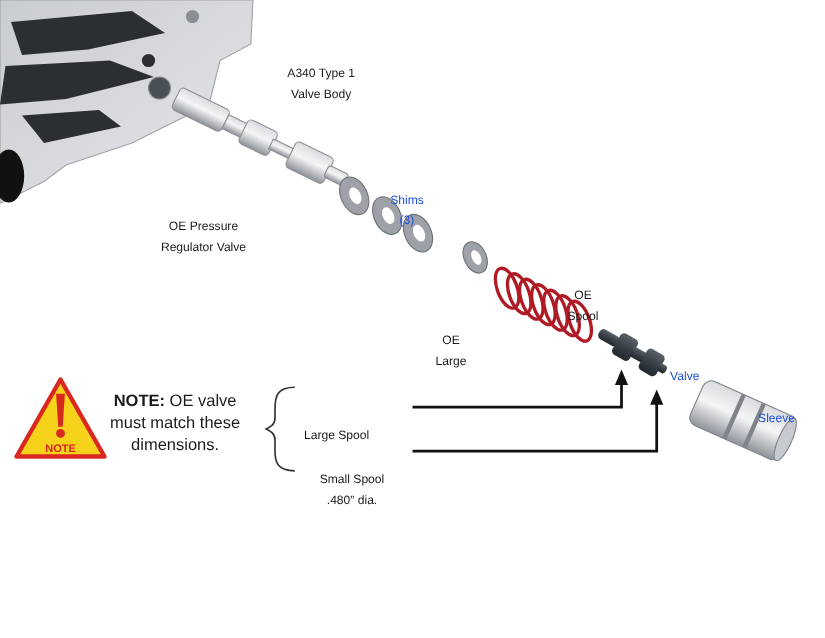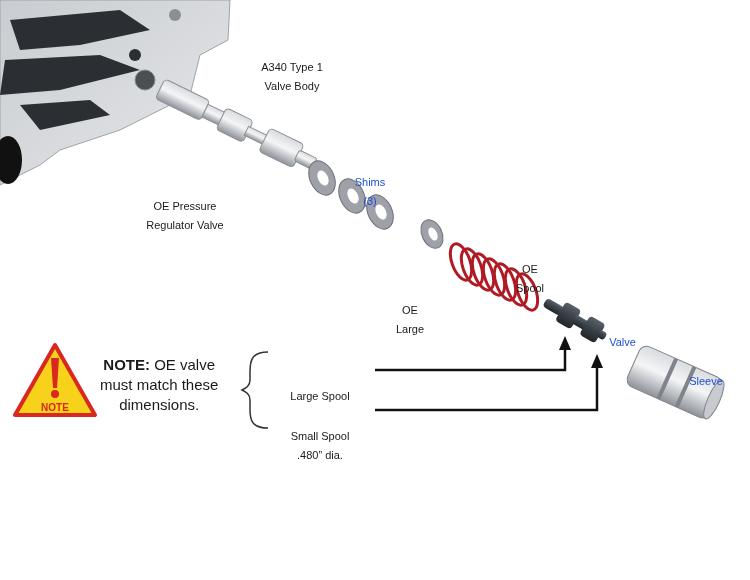--- a/index.html
+++ b/index.html
@@ -138,19 +138,19 @@
 </div>
 <div class="lbl blue" style="left:595px;top:288px;width:55px;">Valve</div>
 <div class="lbl blue" style="left:676px;top:327px;width:60px;text-align:center;">Sleeve</div>
 
 <div class="note-text">
   <div><b>NOTE:</b><span> OE valve</span></div>
   <div>must match these</div>
   <div>dimensions.</div>
 </div>
 
-<div class="lbl" style="left:270px;top:342px;width:100px;">
+<div class="lbl" style="left:256px;top:342px;width:100px;">
   <div>Large Spool</div>
 </div>
 <div class="lbl" style="left:270px;top:382px;width:100px;">
   <div>Small Spool</div>
   <div>.480” dia.</div>
 </div>
 
 </body></html>

